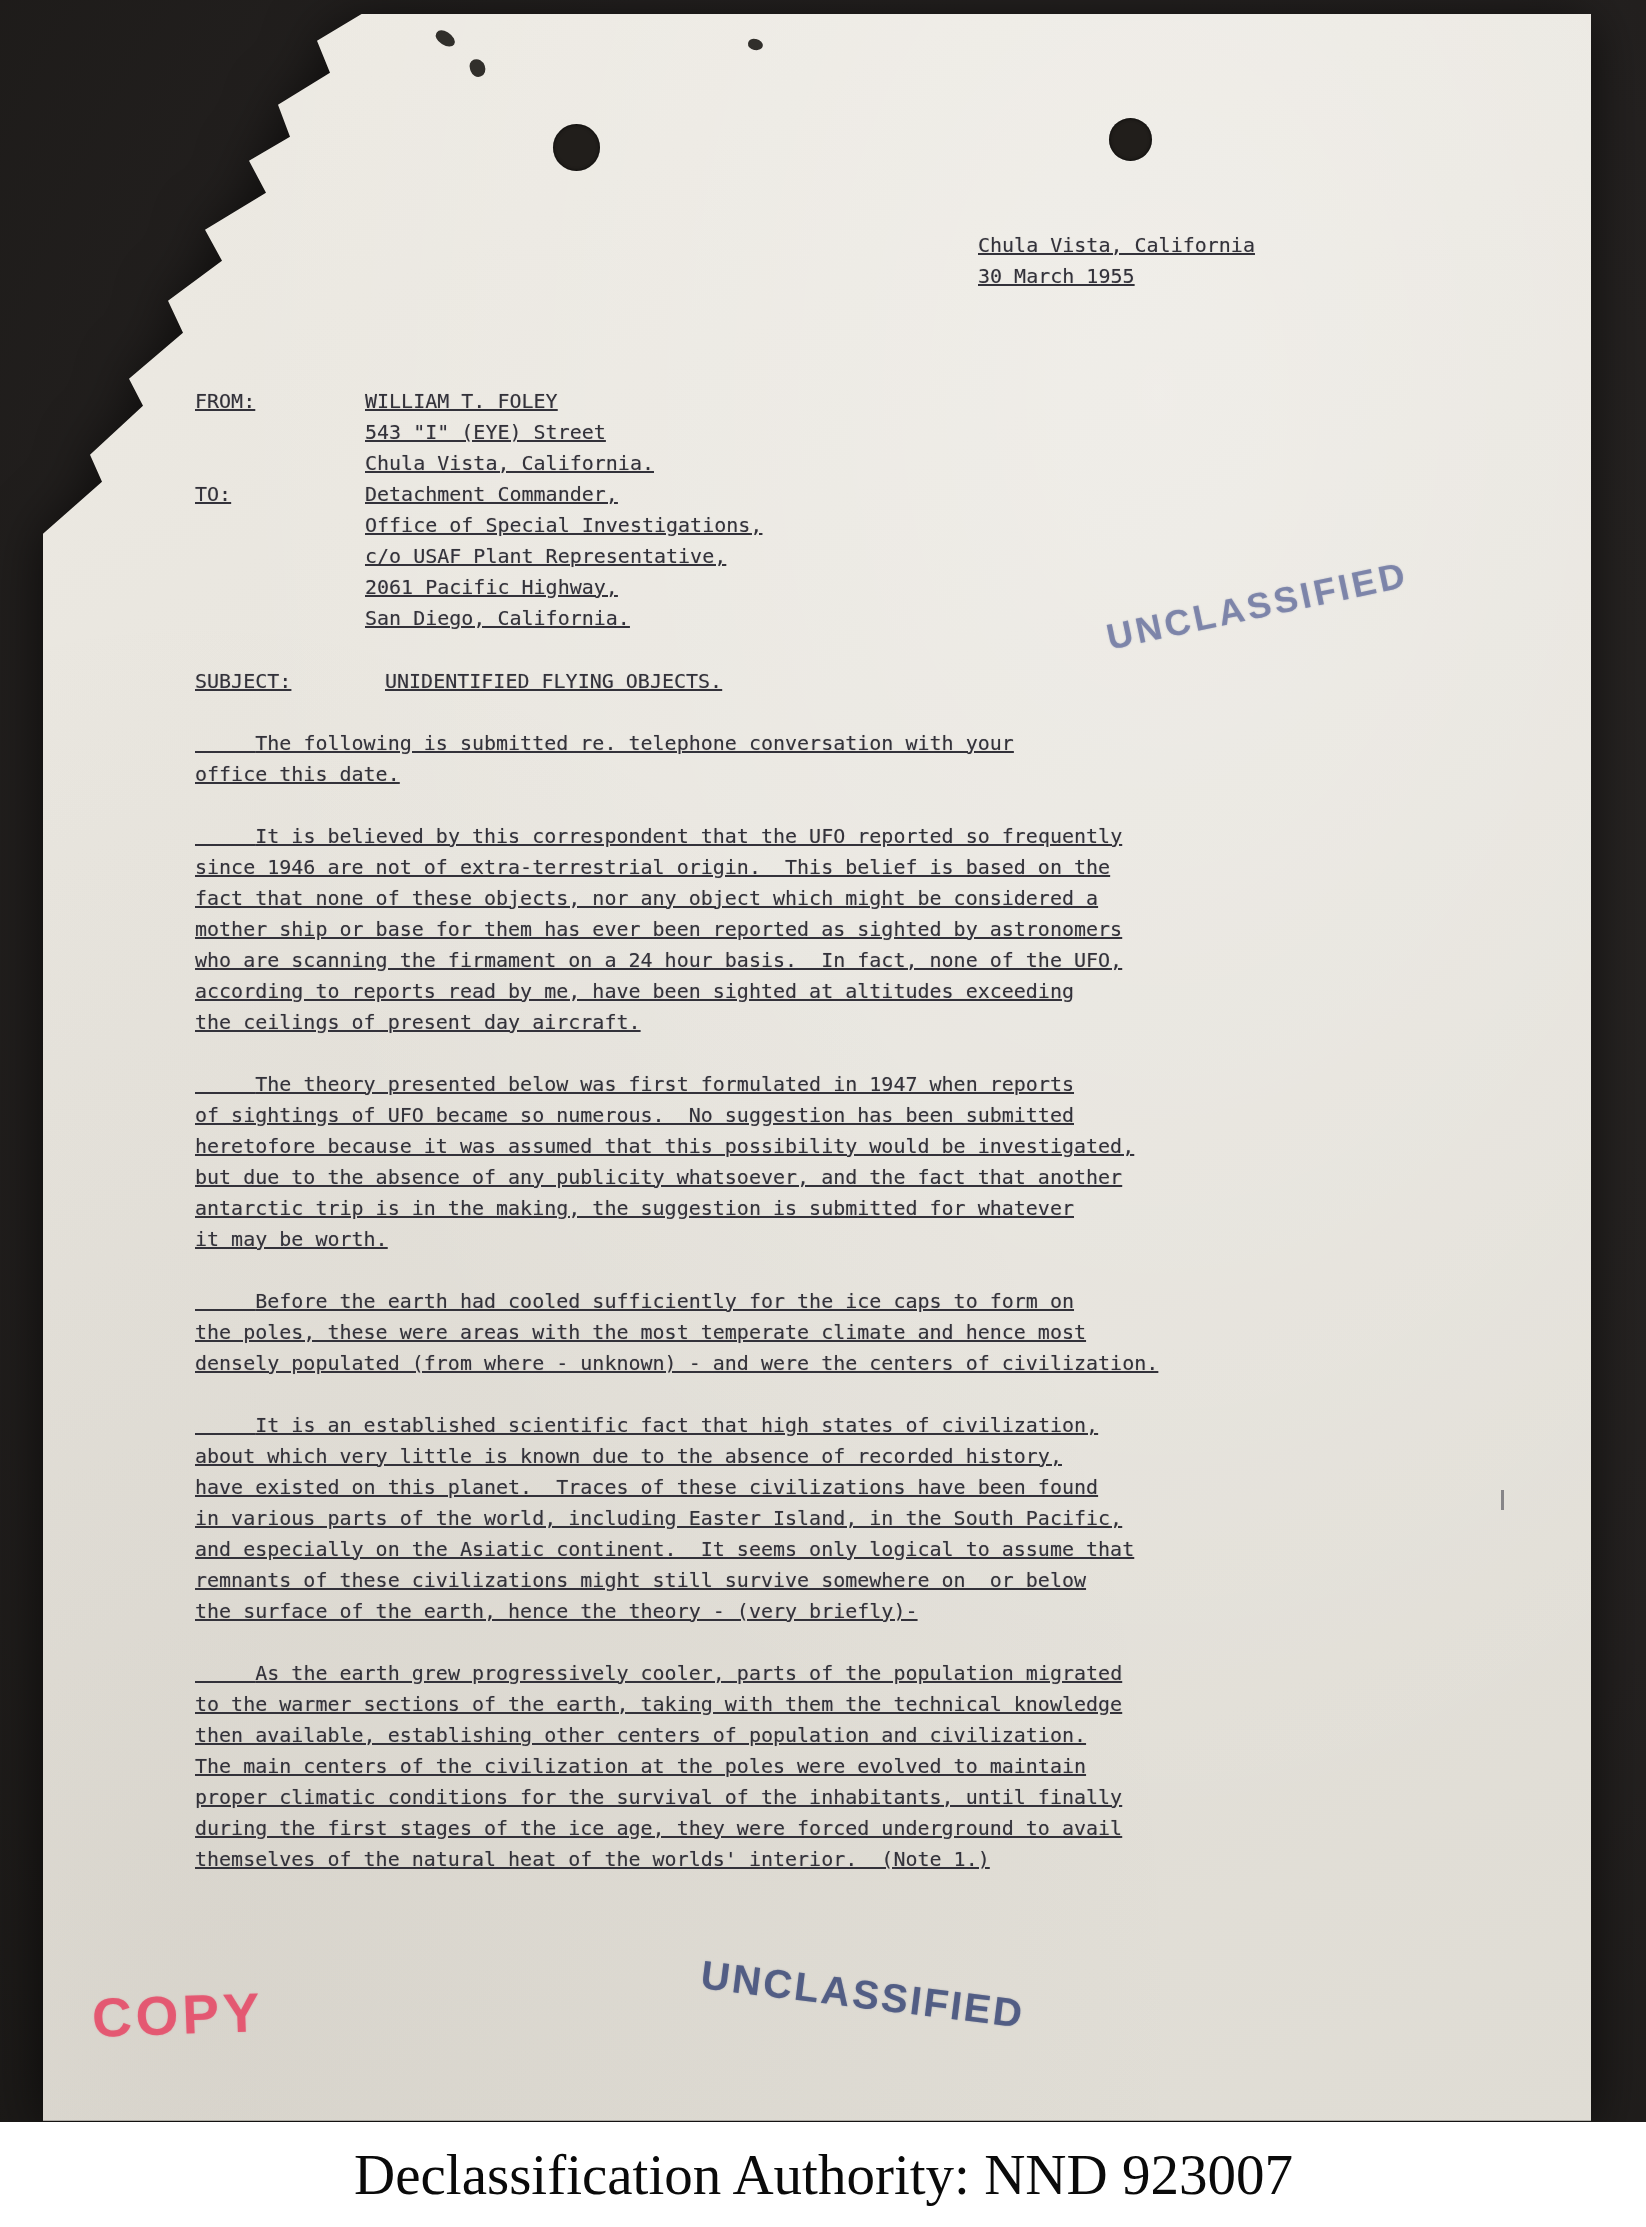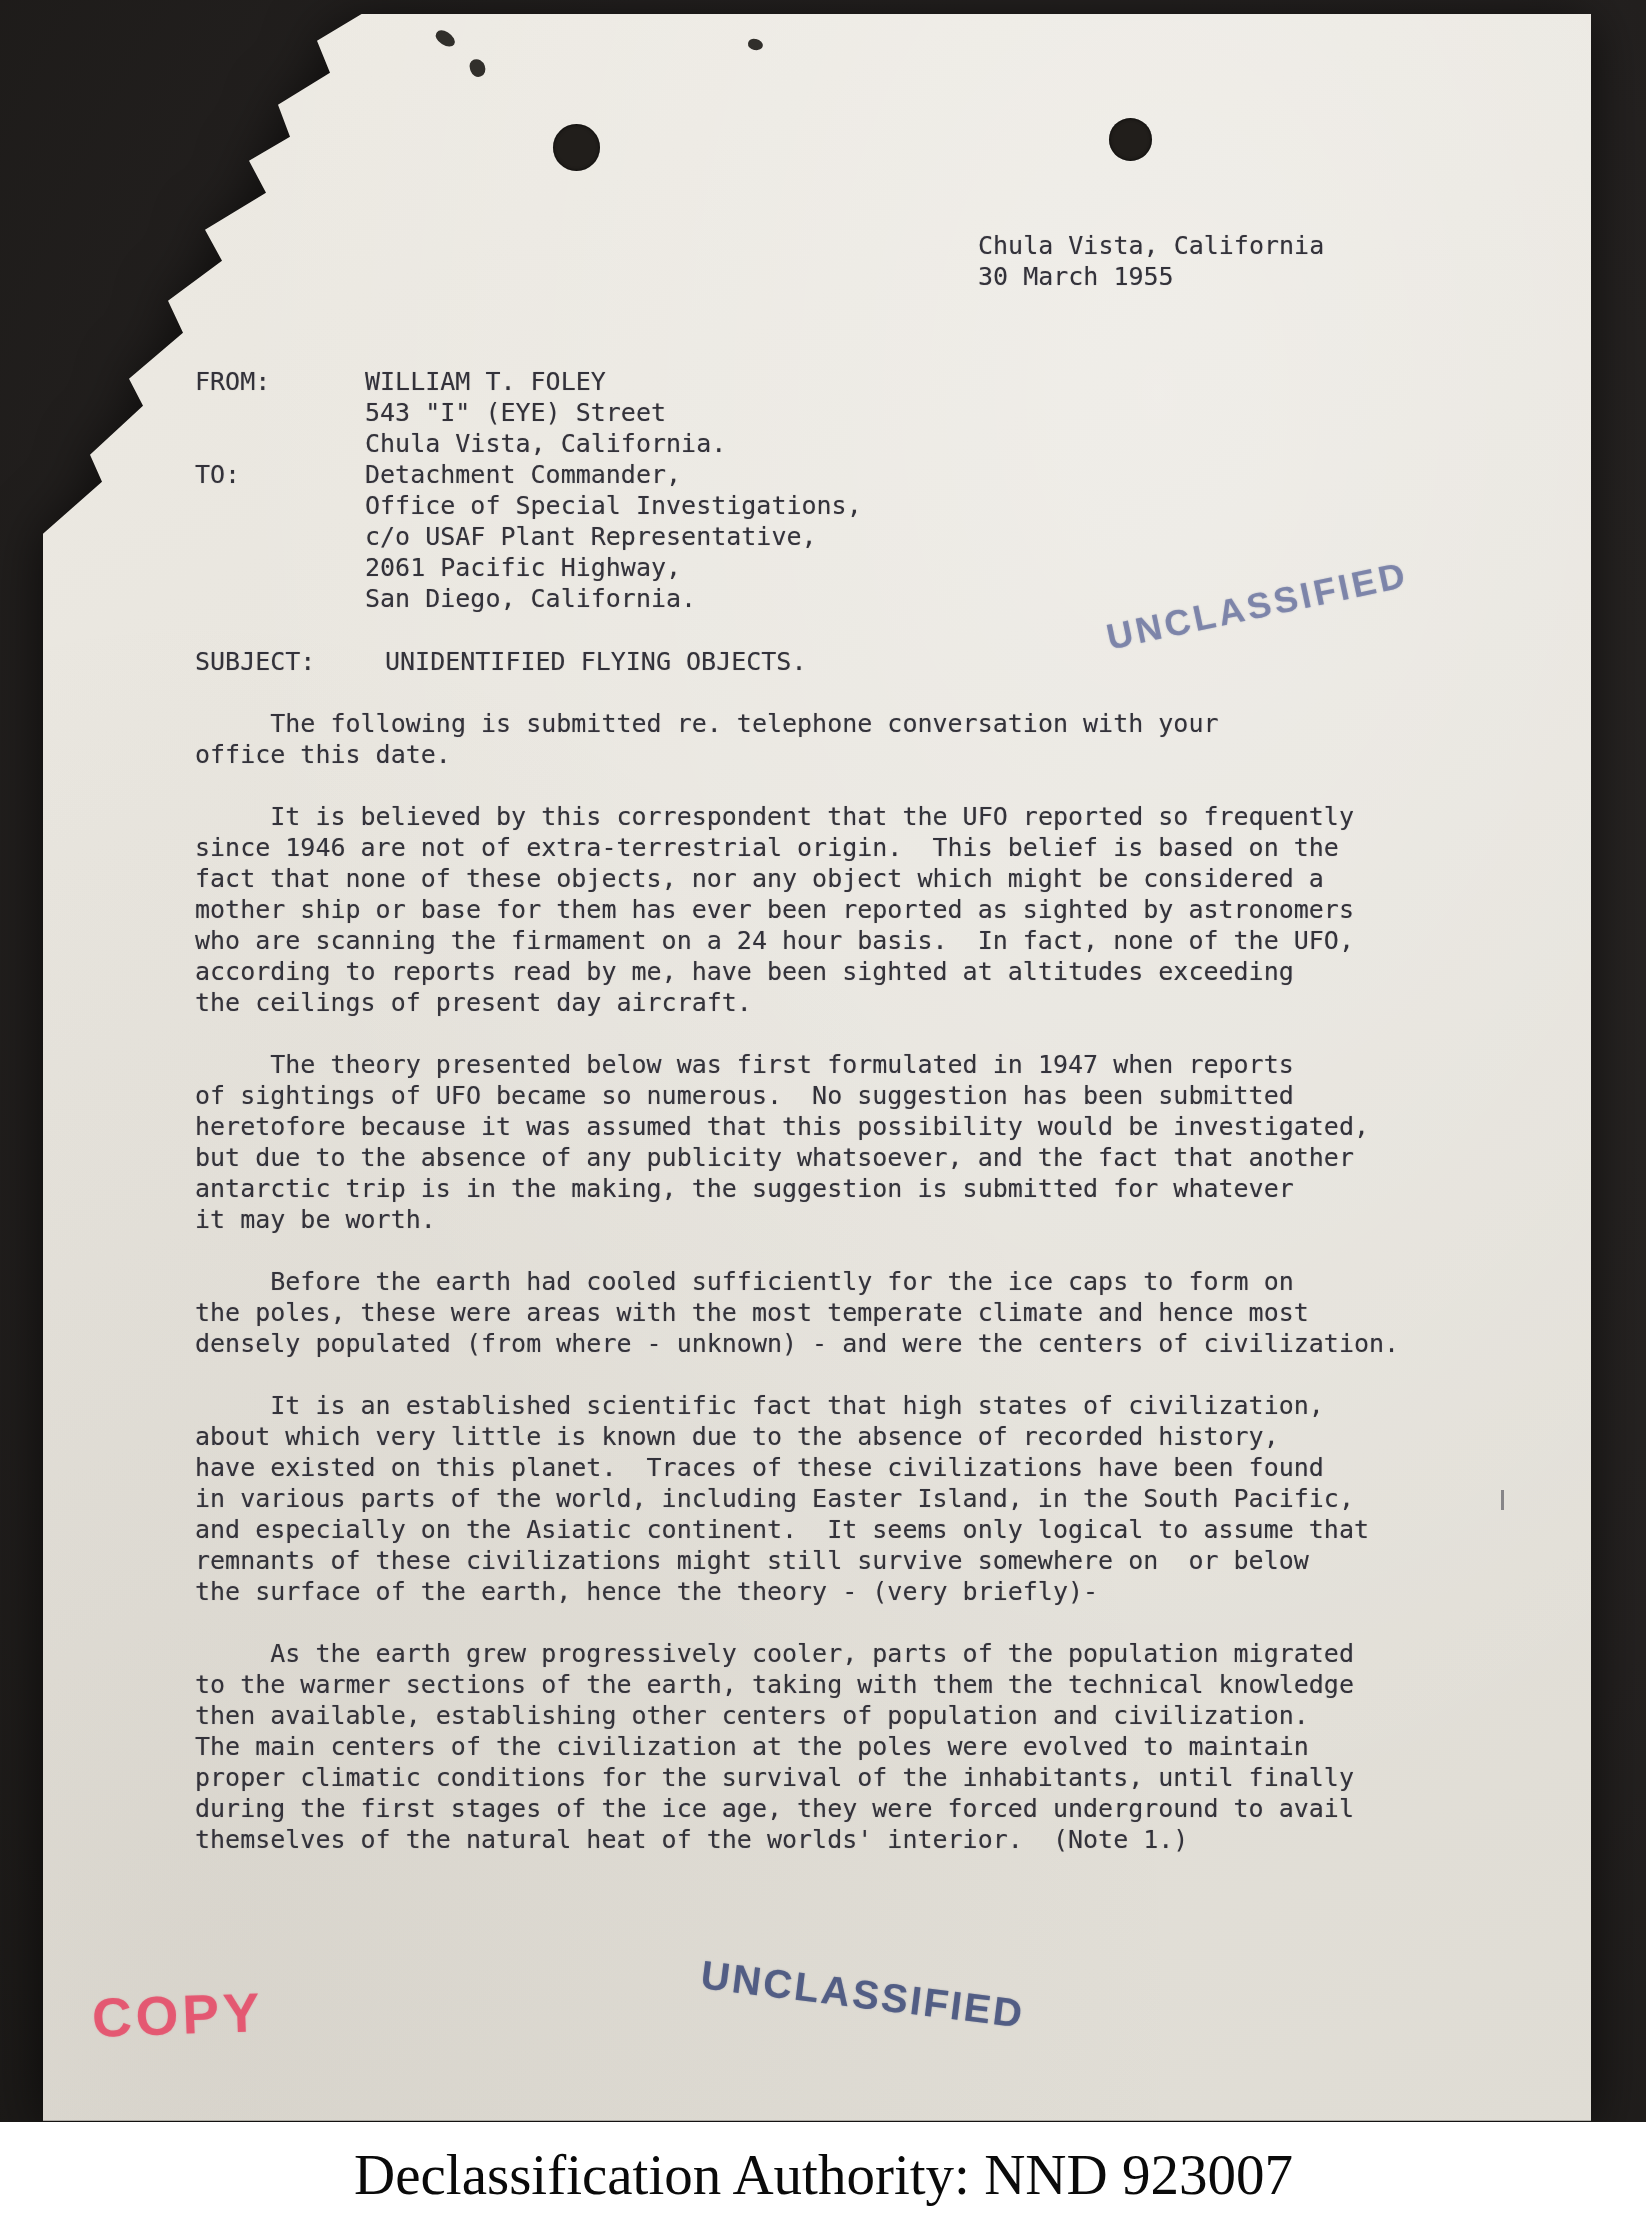--- a/index.html
+++ b/index.html
@@ -70,36 +70,37 @@
     background: #3a3a45;
     opacity: 0.55;
   }
 
   
   .doc {
     position: absolute;
     left: 152px;
     top: 216px;
     width: 1304px;
-    font-size: 25px;
+    font-size: 20px;
     line-height: 31px;
     color: #33323a;
     text-shadow: 0 0 1px rgba(45,45,58,0.35);
+    text-decoration: underline;
   }
   .dateline {
     margin-left: 783px;
     white-space: pre-wrap;
   }
   .field {
     display: grid;
     grid-template-columns: 170px 1fr;
     align-items: start;
   }
   .field .value { white-space: pre-wrap; }
-  .from-block    { margin-top: 74px; }
+  .from-block    { margin-top: 94px; }
   .to-block      { }
   .subject-block { margin-top: 32px; gap: 20px; }
   .para {
     margin: 31px 0 0 0;
     white-space: pre-wrap;
   }
 
   
   .stamp {
     position: absolute;

